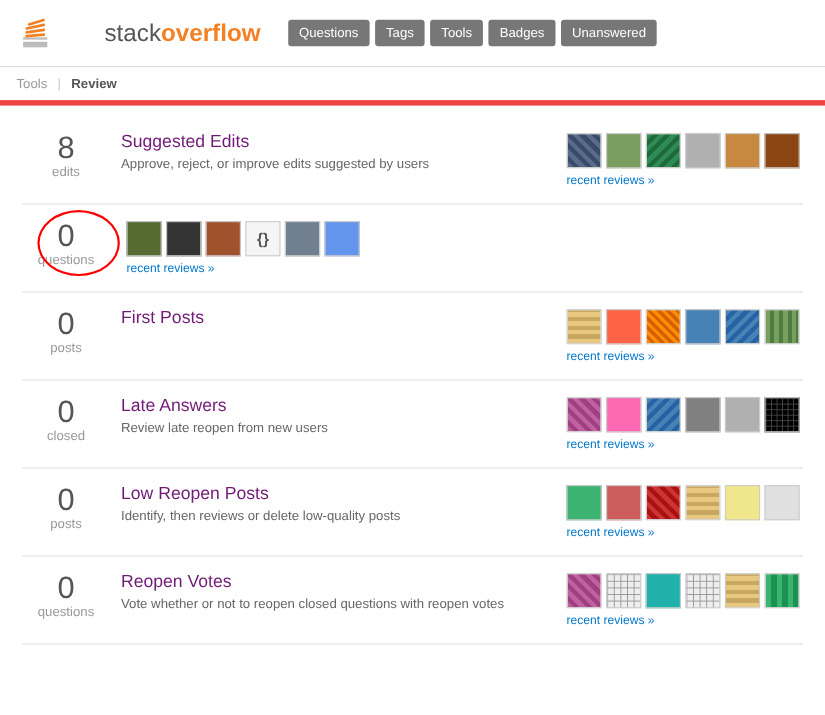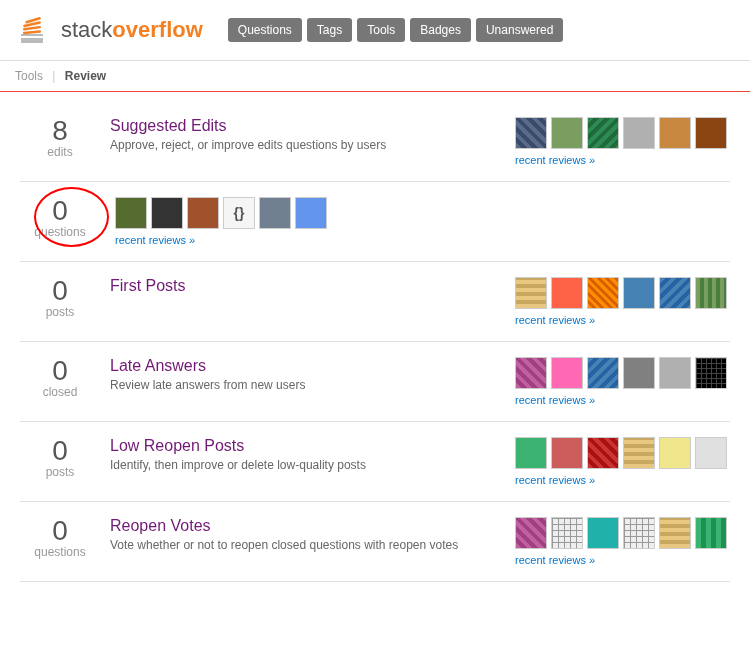--- a/index.html
+++ b/index.html
@@ -16,21 +16,21 @@
       color: #fff;
       border: none;
       padding: 5px 10px;
       margin-left: 5px;
       font-size: 12px;
       cursor: pointer;
       border-radius: 3px;
     }
 
     
-    .breadcrumb { padding: 8px 15px; font-size: 12px; color: #999; border-bottom: 1px solid #ef4444; }
+    .breadcrumb { padding: 8px 15px; font-size: 12px; color: #999; border-bottom: 5px solid #ef4444; }
     .breadcrumb a { color: #999; text-decoration: none; }
     .breadcrumb .separator { margin: 0 6px; color: #ccc; }
     .breadcrumb .current { font-weight: bold; color: #555; }
 
     
     .main { padding: 10px 20px; }
 
     
     .review-item {
       display: flex;
@@ -134,21 +134,21 @@
     .av-pattern4 { background: repeating-linear-gradient(0deg, #e8c880 0px, #e8c880 4px, #c8a860 4px, #c8a860 8px); }
     .av-pattern5 { background: repeating-linear-gradient(45deg, #c060a0 0px, #c060a0 4px, #a04080 4px, #a04080 8px); }
     .av-orange { background: repeating-linear-gradient(45deg, #ff8c00 0px, #ff8c00 3px, #d46000 3px, #d46000 6px); }
     .av-blue-pat { background: repeating-linear-gradient(135deg, #4682b4 0px, #4682b4 4px, #2662a4 4px, #2662a4 8px); }
     .av-red-pat { background: repeating-linear-gradient(45deg, #cc3333 0px, #cc3333 4px, #aa1111 4px, #aa1111 8px); }
     .av-grid { background: linear-gradient(#999 1px, transparent 1px), linear-gradient(90deg, #999 1px, transparent 1px); background-size: 6px 6px; background-color: #eee; }
     .av-green-pat { background: repeating-linear-gradient(90deg, #3cb371 0px, #3cb371 5px, #1a9351 5px, #1a9351 10px); }
     .av-gray-person { background: #b0b0b0; }
     .av-dark-grid { background: linear-gradient(#444 1px, transparent 1px), linear-gradient(90deg, #444 1px, transparent 1px); background-size: 5px 5px; background-color: #000; }
 
-    .logo-svg-wrap { display: flex; align-items: center; }
+    .logo-svg-wrap { display: flex; align-items: center; gap: 34px; }
   </style>
 </head>
 <body>
 
 <div class="header">
   <div class="logo logo-svg-wrap">
     <svg class="logo-icon" viewBox="0 0 40 40" width="40" height="40">
 
       <rect x="6" y="28" width="22" height="3" fill="#bcbbbb"></rect>
       <rect x="6" y="24" width="22" height="2" fill="#bcbbbb"></rect>
@@ -171,21 +171,21 @@
 <div class="breadcrumb">
   <a href="#">Tools</a>
   <span class="separator">|</span>
   <span class="current">Review</span>
 </div>
 
 <div class="main" id="review-list">
 
 <div class="review-item">
       <div class="count-col"><span class="count-num">8</span><span class="count-label">edits</span></div>
-      <div class="info-col"><a class="review-title" href="#">Suggested Edits</a><div class="review-desc">Approve, reject, or improve edits questions by users</div></div>
+      <div class="info-col"><a class="review-title" href="#">Suggested Edits</a><div class="review-desc">Approve, reject, or improve edits suggested by users</div></div>
       <div class="avatars-col">
         <div class="avatar-row">
           <div class="avatar av-pattern1"></div>
           <div class="avatar av2"></div>
           <div class="avatar av-pattern3"></div>
           <div class="avatar av-gray-person"></div>
           <div class="avatar av5"></div>
           <div class="avatar av6"></div>
         </div>
         <div class="recent-reviews">recent reviews »</div>
@@ -216,36 +216,36 @@
           <div class="avatar av-orange"></div>
           <div class="avatar av14"></div>
           <div class="avatar av-blue-pat"></div>
           <div class="avatar av-pattern2"></div>
         </div>
         <div class="recent-reviews">recent reviews »</div>
       </div>
     </div>
     <div class="review-item">
       <div class="count-col"><span class="count-num">0</span><span class="count-label">closed</span></div>
-      <div class="info-col"><a class="review-title" href="#">Late Answers</a><div class="review-desc">Review late answers from new users</div></div>
+      <div class="info-col"><a class="review-title" href="#">Late Answers</a><div class="review-desc">Review late reopen from new users</div></div>
       <div class="avatars-col">
         <div class="avatar-row">
           <div class="avatar av-pattern5"></div>
           <div class="avatar av16"></div>
           <div class="avatar av-blue-pat"></div>
           <div class="avatar av18"></div>
           <div class="avatar av-gray-person"></div>
           <div class="avatar av-dark-grid"></div>
         </div>
         <div class="recent-reviews">recent reviews »</div>
       </div>
     </div>
     <div class="review-item">
       <div class="count-col"><span class="count-num">0</span><span class="count-label">posts</span></div>
-      <div class="info-col"><a class="review-title" href="#">Low Reopen Posts</a><div class="review-desc">Identify, then improve or delete low-quality posts</div></div>
+      <div class="info-col"><a class="review-title" href="#">Low Reopen Posts</a><div class="review-desc">Identify, then reviews or delete low-quality posts</div></div>
       <div class="avatars-col">
         <div class="avatar-row">
           <div class="avatar av19"></div>
           <div class="avatar av20"></div>
           <div class="avatar av-red-pat"></div>
           <div class="avatar av-pattern4"></div>
           <div class="avatar av22"></div>
           <div class="avatar av23"></div>
         </div>
         <div class="recent-reviews">recent reviews »</div>

